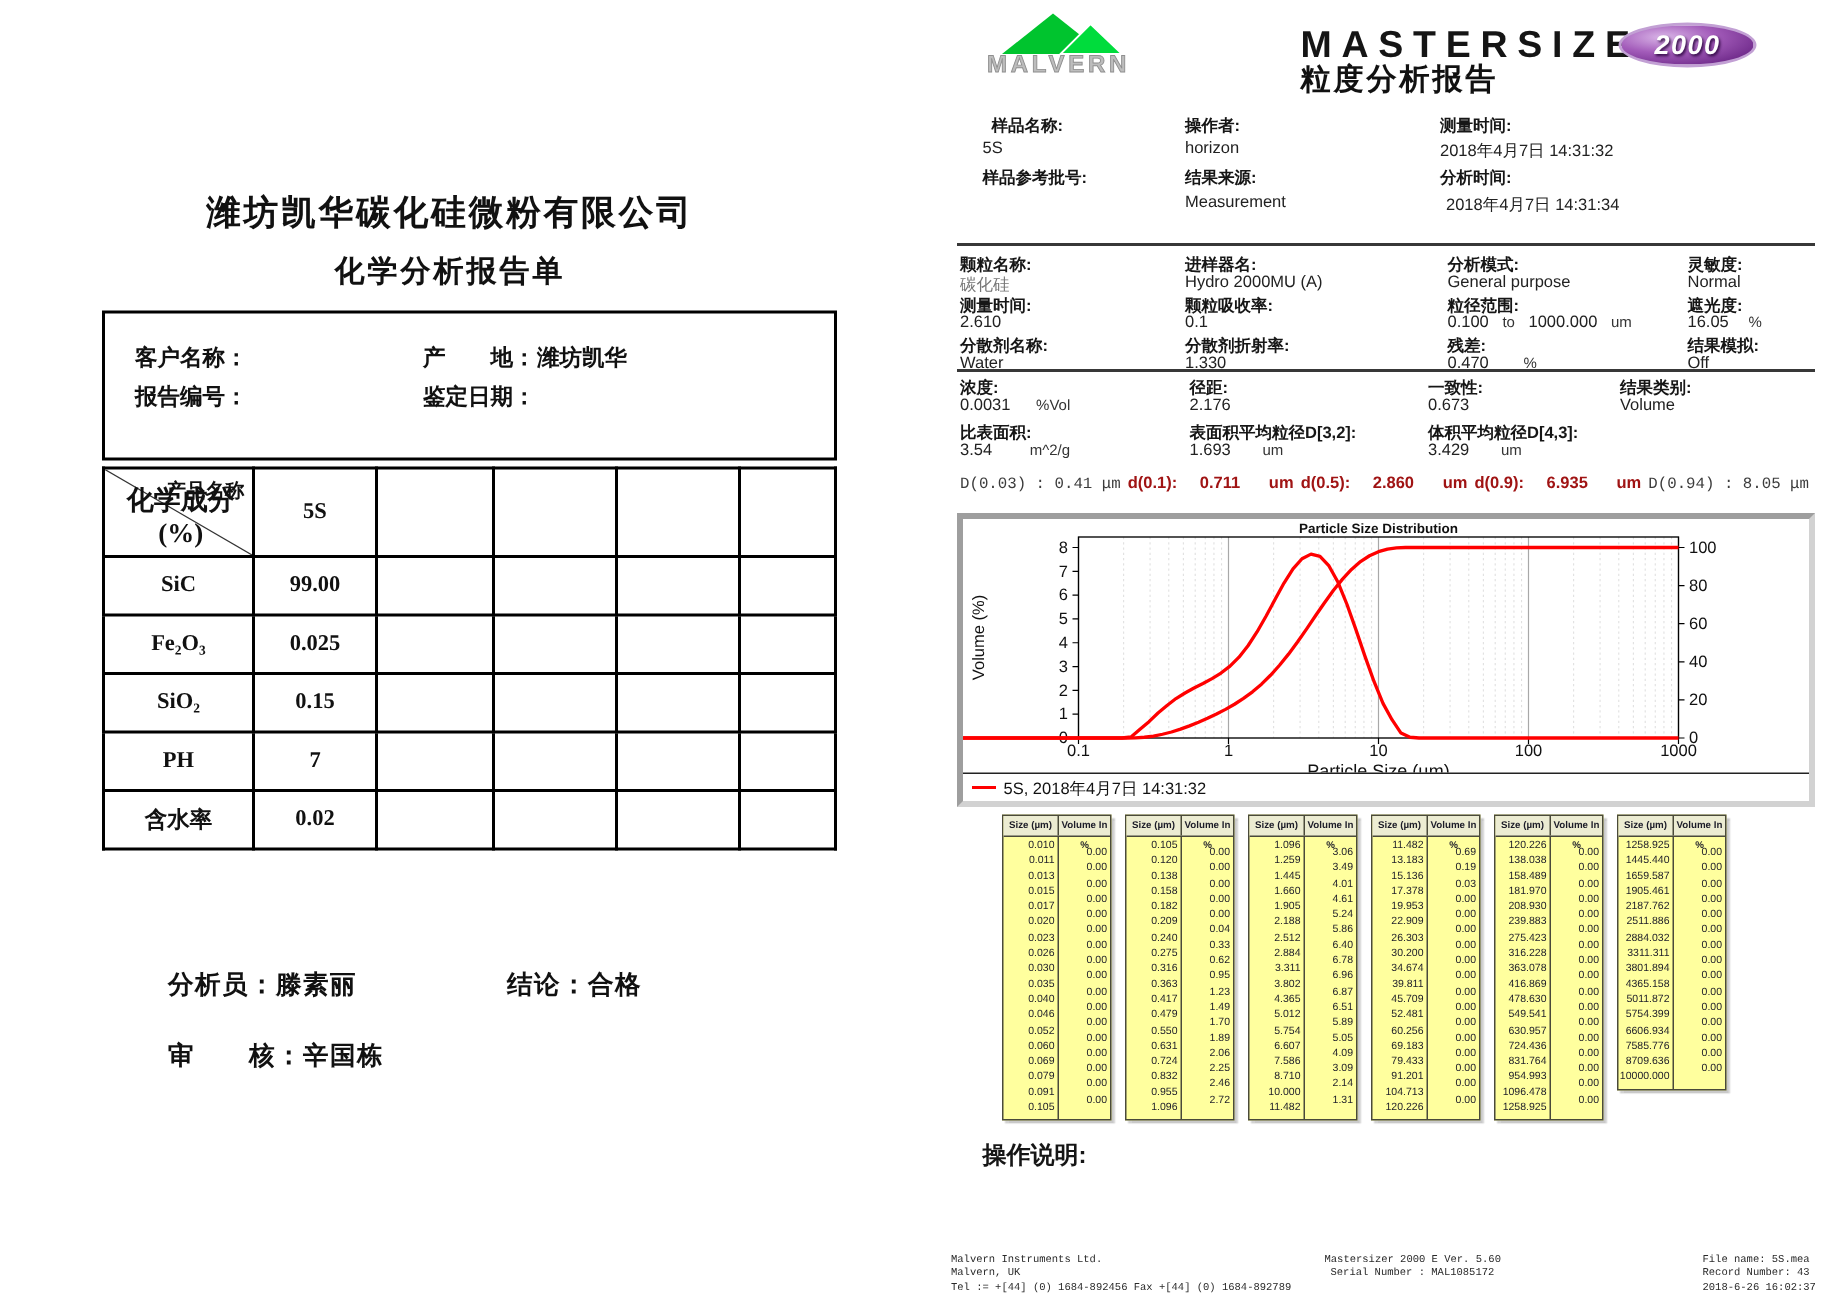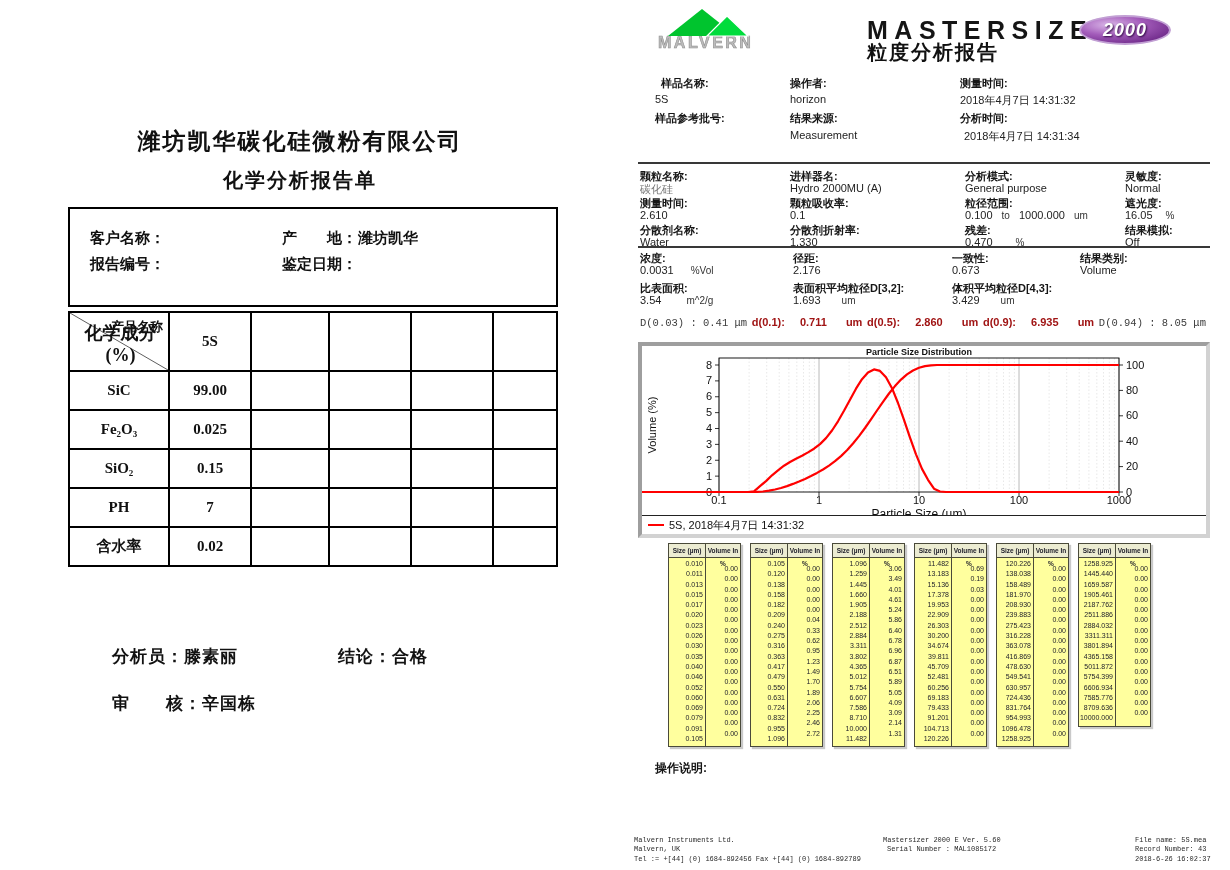--- a/index.html
+++ b/index.html
@@ -634,21 +634,21 @@
               <div>0.00</div>
               <div>0.00</div>
               <div>0.00</div>
               <div>0.00</div>
               <div>0.00</div>
             </div>
           </div>
         </div>
       </div>
 
-    <span class="abs lbl" style="left:25px;top:760px;font-size:12px;">操作说明:</span>
+    <span class="abs lbl" style="left:25px;top:760px;font-size:16px;">操作说明:</span>
 
     <div class="abs ftr" style="left:4px;top:836px;">
       <div>Malvern Instruments Ltd.</div>
       <div>Malvern, UK</div>
       <div>Tel := +[44] (0) 1684-892456 Fax +[44] (0) 1684-892789</div>
     </div>
     <div class="abs ftr" style="left:253px;top:836px;">
       <div>Mastersizer 2000 E Ver. 5.60</div>
       <div style="padding-left:4px;">Serial Number : MAL1085172</div>
     </div>

